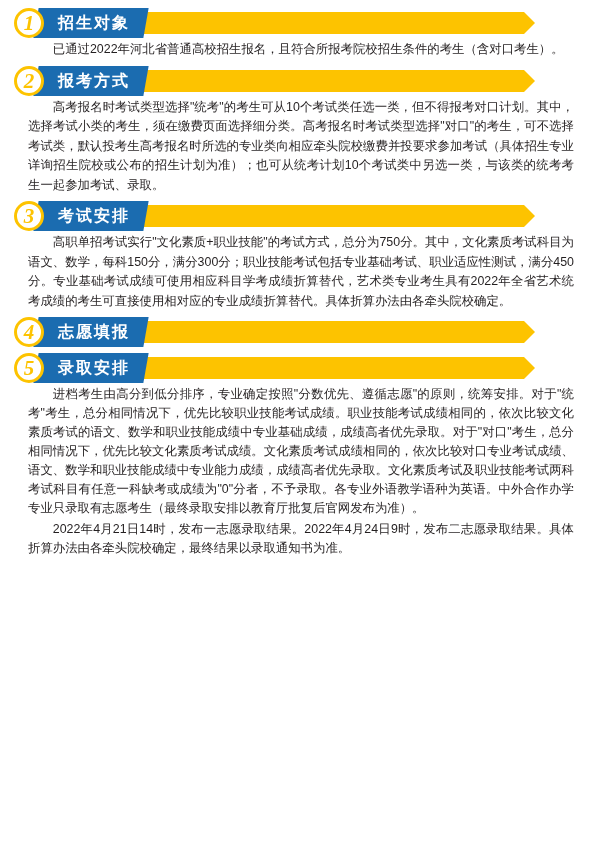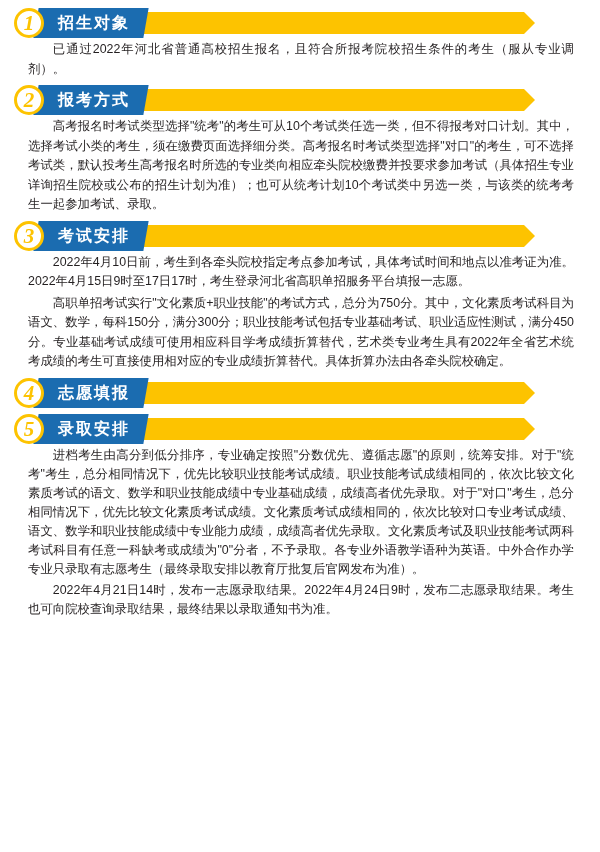--- a/index.html
+++ b/index.html
@@ -100,21 +100,21 @@
 
 <div class="page">
 
   <div class="section">
     <div class="sec-head">
       <div class="ribbon w1"></div>
       <div class="sec-title"><span>招生对象</span></div>
       <div class="sec-num">1</div>
     </div>
     <div class="body">
-      <p class="para">已通过2022年河北省普通高校招生报名，且符合所报考院校招生条件的考生（服从专业调剂）。</p>
+      <p class="para">已通过2022年河北省普通高校招生报名，且符合所报考院校招生条件的考生（含对口考生）。</p>
     </div>
   </div>
 
   <div class="sp4"></div>
 
   <div class="section">
     <div class="sec-head">
       <div class="ribbon w1"></div>
       <div class="sec-title"><span>报考方式</span></div>
       <div class="sec-num">2</div>
@@ -126,21 +126,20 @@
 
   <div class="sp4"></div>
 
   <div class="section">
     <div class="sec-head">
       <div class="ribbon w1"></div>
       <div class="sec-title"><span>考试安排</span></div>
       <div class="sec-num">3</div>
     </div>
     <div class="body">
-      <p class="para">2022年4月10日前，考生到各牵头院校指定考点参加考试，具体考试时间和地点以准考证为准。2022年4月15日9时至17日17时，考生登录河北省高职单招服务平台填报一志愿。</p>
       <p class="para">高职单招考试实行"文化素质+职业技能"的考试方式，总分为750分。其中，文化素质考试科目为语文、数学，每科150分，满分300分；职业技能考试包括专业基础考试、职业适应性测试，满分450分。专业基础考试成绩可使用相应科目学考成绩折算替代，艺术类专业考生具有2022年全省艺术统考成绩的考生可直接使用相对应的专业成绩折算替代。具体折算办法由各牵头院校确定。</p>
     </div>
   </div>
 
   <div class="sp4"></div>
 
   <div class="section">
     <div class="sec-head">
       <div class="ribbon w1"></div>
       <div class="sec-title"><span>志愿填报</span></div>
@@ -151,17 +150,17 @@
   <div class="sp4"></div>
 
   <div class="section">
     <div class="sec-head">
       <div class="ribbon w1"></div>
       <div class="sec-title"><span>录取安排</span></div>
       <div class="sec-num">5</div>
     </div>
     <div class="body">
       <p class="para tight">进档考生由高分到低分排序，专业确定按照"分数优先、遵循志愿"的原则，统筹安排。对于"统考"考生，总分相同情况下，优先比较职业技能考试成绩。职业技能考试成绩相同的，依次比较文化素质考试的语文、数学和职业技能成绩中专业基础成绩，成绩高者优先录取。对于"对口"考生，总分相同情况下，优先比较文化素质考试成绩。文化素质考试成绩相同的，依次比较对口专业考试成绩、语文、数学和职业技能成绩中专业能力成绩，成绩高者优先录取。文化素质考试及职业技能考试两科考试科目有任意一科缺考或成绩为"0"分者，不予录取。各专业外语教学语种为英语。中外合作办学专业只录取有志愿考生（最终录取安排以教育厅批复后官网发布为准）。</p>
-      <p class="para tight">2022年4月21日14时，发布一志愿录取结果。2022年4月24日9时，发布二志愿录取结果。考生也可向院校查询录取结果，最终结果以录取通知书为准。</p>
+      <p class="para tight">2022年4月21日14时，发布一志愿录取结果。2022年4月24日9时，发布二志愿录取结果。具体折算办法由各牵头院校确定，最终结果以录取通知书为准。</p>
     </div>
   </div>
 
 </div>
 
 </body></html>

